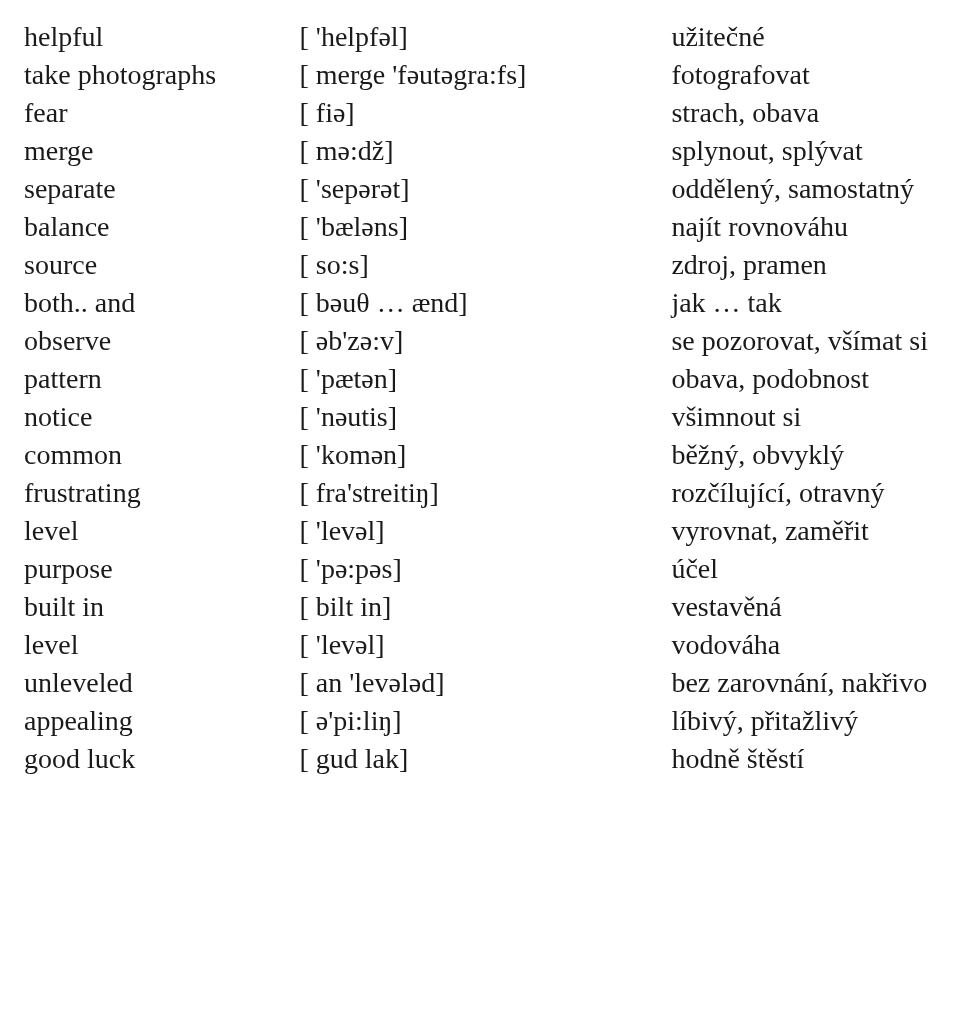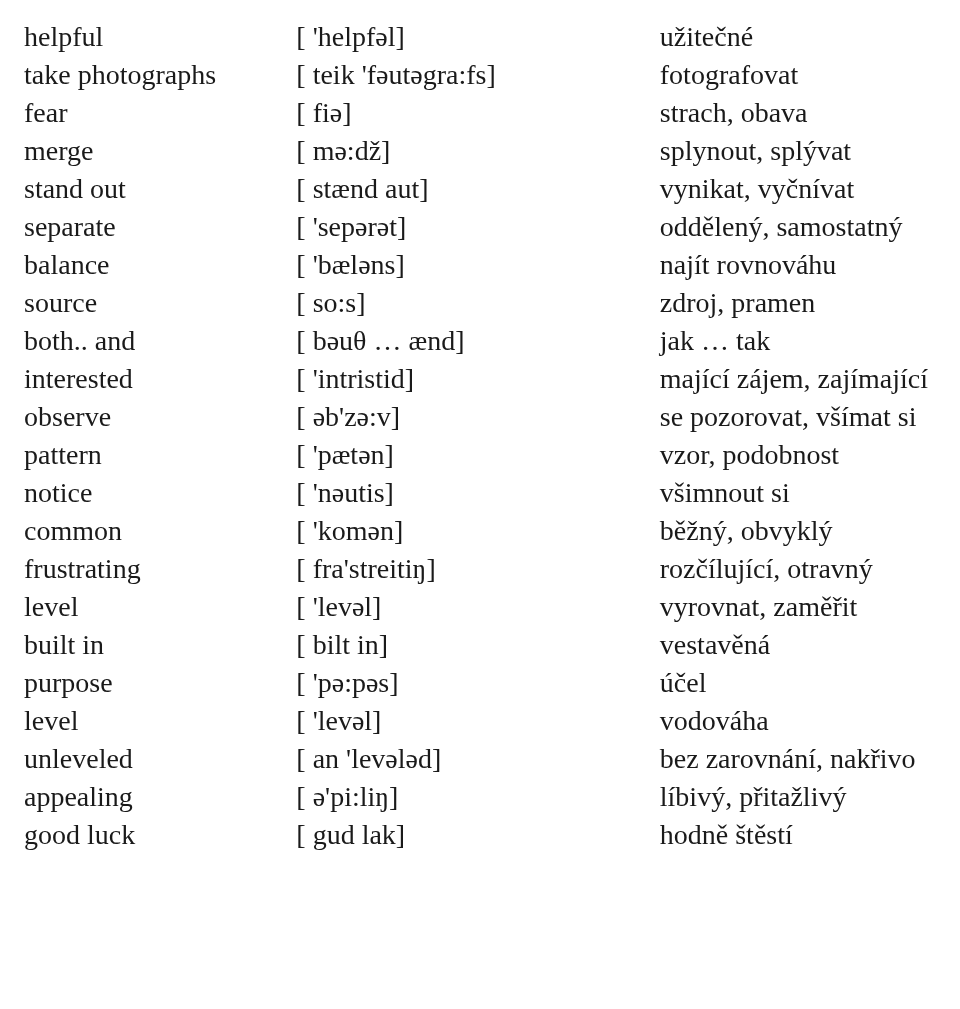--- a/index.html
+++ b/index.html
@@ -40,37 +40,32 @@
 
 <table class="vocab-table">
   <tbody id="vocab-body">
       <tr>
         <td class="col-word">helpful</td>
         <td class="col-phonetic">[ 'helpfəl]</td>
         <td class="col-translation">užitečné</td>
       </tr>
       <tr>
         <td class="col-word">take photographs</td>
-        <td class="col-phonetic">[ teik 'fəutəgra:fs]</td>
+        <td class="col-phonetic">[ merge 'fəutəgra:fs]</td>
         <td class="col-translation">fotografovat</td>
       </tr>
       <tr>
         <td class="col-word">fear</td>
         <td class="col-phonetic">[ fiə]</td>
         <td class="col-translation">strach, obava</td>
       </tr>
       <tr>
         <td class="col-word">merge</td>
         <td class="col-phonetic">[ mə:dž]</td>
         <td class="col-translation">splynout, splývat</td>
-      </tr>
-      <tr>
-        <td class="col-word">stand out</td>
-        <td class="col-phonetic">[ stænd aut]</td>
-        <td class="col-translation">vynikat, vyčnívat</td>
       </tr>
       <tr>
         <td class="col-word">separate</td>
         <td class="col-phonetic">[ 'sepərət]</td>
         <td class="col-translation">oddělený, samostatný</td>
       </tr>
       <tr>
         <td class="col-word">balance</td>
         <td class="col-phonetic">[ 'bæləns]</td>
         <td class="col-translation">najít rovnováhu</td>
@@ -79,33 +74,28 @@
         <td class="col-word">source</td>
         <td class="col-phonetic">[ so:s]</td>
         <td class="col-translation">zdroj, pramen</td>
       </tr>
       <tr>
         <td class="col-word">both.. and</td>
         <td class="col-phonetic">[ bəuθ … ænd]</td>
         <td class="col-translation">jak … tak</td>
       </tr>
       <tr>
-        <td class="col-word">interested</td>
-        <td class="col-phonetic">[ 'intristid]</td>
-        <td class="col-translation">mající zájem, zajímající</td>
-      </tr>
-      <tr>
         <td class="col-word">observe</td>
         <td class="col-phonetic">[ əb'zə:v]</td>
         <td class="col-translation">se pozorovat, všímat si</td>
       </tr>
       <tr>
         <td class="col-word">pattern</td>
         <td class="col-phonetic">[ 'pætən]</td>
-        <td class="col-translation">vzor, podobnost</td>
+        <td class="col-translation">obava, podobnost</td>
       </tr>
       <tr>
         <td class="col-word">notice</td>
         <td class="col-phonetic">[ 'nəutis]</td>
         <td class="col-translation">všimnout si</td>
       </tr>
       <tr>
         <td class="col-word">common</td>
         <td class="col-phonetic">[ 'komən]</td>
         <td class="col-translation">běžný, obvyklý</td>
@@ -114,28 +104,28 @@
         <td class="col-word">frustrating</td>
         <td class="col-phonetic">[ fra'streitiŋ]</td>
         <td class="col-translation">rozčílující, otravný</td>
       </tr>
       <tr>
         <td class="col-word">level</td>
         <td class="col-phonetic">[ 'levəl]</td>
         <td class="col-translation">vyrovnat, zaměřit</td>
       </tr>
       <tr>
+        <td class="col-word">purpose</td>
+        <td class="col-phonetic">[ 'pə:pəs]</td>
+        <td class="col-translation">účel</td>
+      </tr>
+      <tr>
         <td class="col-word">built in</td>
         <td class="col-phonetic">[ bilt in]</td>
         <td class="col-translation">vestavěná</td>
-      </tr>
-      <tr>
-        <td class="col-word">purpose</td>
-        <td class="col-phonetic">[ 'pə:pəs]</td>
-        <td class="col-translation">účel</td>
       </tr>
       <tr>
         <td class="col-word">level</td>
         <td class="col-phonetic">[ 'levəl]</td>
         <td class="col-translation">vodováha</td>
       </tr>
       <tr>
         <td class="col-word">unleveled</td>
         <td class="col-phonetic">[ an 'levələd]</td>
         <td class="col-translation">bez zarovnání, nakřivo</td>

